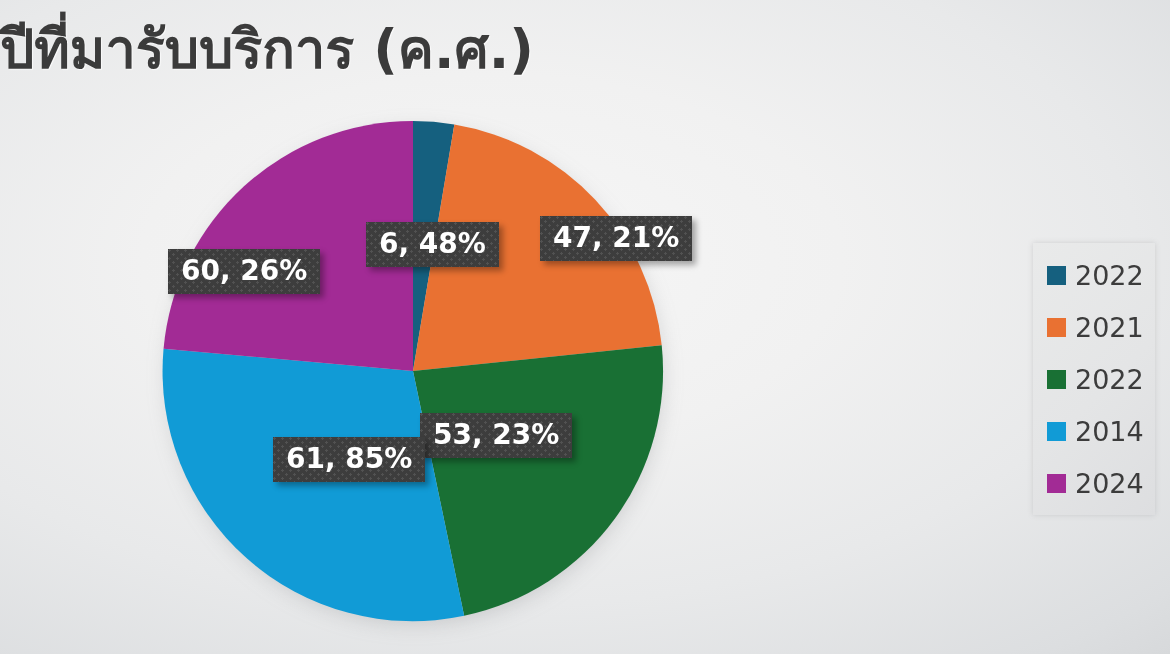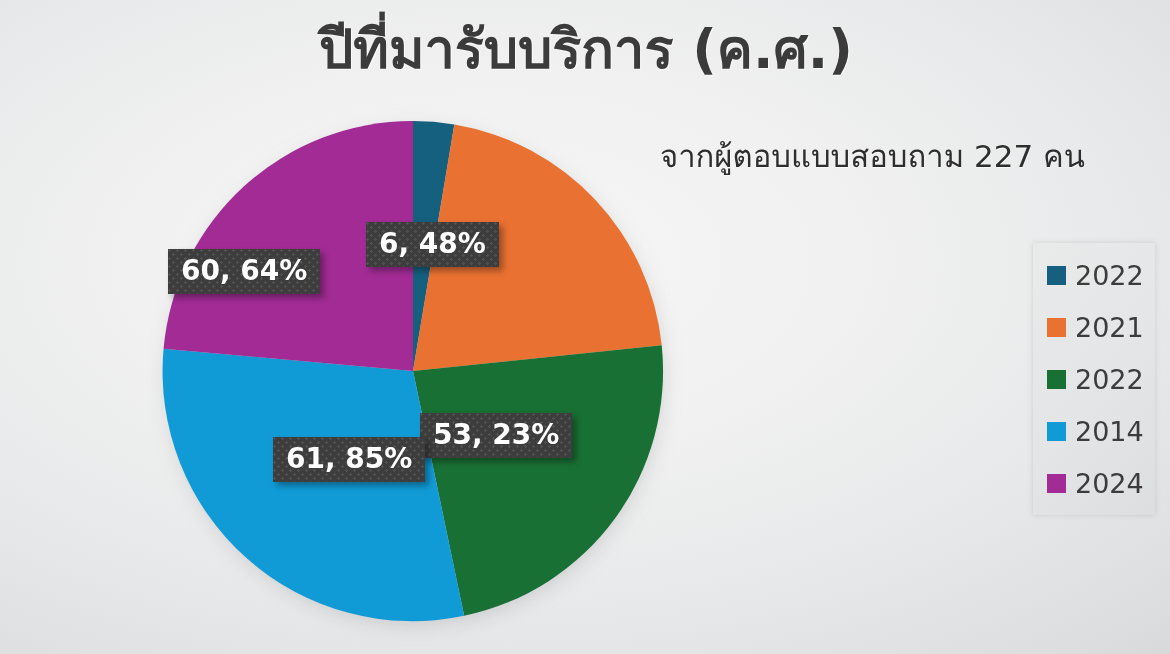--- a/index.html
+++ b/index.html
@@ -24,24 +24,24 @@
         #e8e9ea 48%,
         #dcdee0 68%,
         #cfd1d3 84%,
         #c4c6c9 100%);
     overflow: hidden;
   }
 
   
   #chart-title {
     position: absolute;
-    left: 12px;
+    left: 0;
     top: 22px;
     width: 1148px;
-    text-align: center;
+    text-align: left;
     font-size: 54px;
     font-weight: bold;
     color: #3b3b3b;
     letter-spacing: 0px;
     line-height: 1.05;
     text-shadow: 1px 1px 1px rgba(255,255,255,0.75);
     white-space: nowrap;
   }
 
   
@@ -131,46 +131,46 @@
     white-space: nowrap;
   }
 </style>
 </head>
 <body>
 
 <div id="slide">
 
   <div id="chart-title">ปีที่มารับบริการ (ค.ศ.)</div>
 
-  <div id="chart-subtitle">จากผู้ตอบแบบสอบถาม 227 คน</div>
 
   <div id="pie-wrap">
     <div id="pie-shadow"></div>
     <svg id="pie-svg" width="506" height="506" viewBox="0 0 506 506">
 
       <path d="M 253 253 L 253 3 A 250 250 0 0 1 294.35 6.44 Z" fill="#15607F"></path>
 
       <path d="M 253 253 L 294.35 6.44 A 250 250 0 0 1 501.72 227.21 Z" fill="#E97132"></path>
 
       <path d="M 253 253 L 501.72 227.21 A 250 250 0 0 1 304.14 497.78 Z" fill="#197034"></path>
 
       <path d="M 253 253 L 304.14 497.78 A 250 250 0 0 1 3.55 230.73 Z" fill="#119BD6"></path>
 
       <path d="M 253 253 L 3.55 230.73 A 250 250 0 0 1 253 3 Z" fill="#A22B95"></path>
     </svg>
   </div>
 
   <div class="data-label" style="left:366px; top:222px;">6, 48%</div>
 
+  <div class="data-label" style="left:540px; top:216px;">47, 21%</div>
 
   <div class="data-label" style="left:420px; top:413px;">53, 23%</div>
 
   <div class="data-label" style="left:273px; top:437px;">61, 85%</div>
 
-  <div class="data-label" style="left:168px; top:249px;">60, 64%</div>
+  <div class="data-label" style="left:168px; top:249px;">60, 26%</div>
 
   <div id="legend">
     <div class="legend-item">
       <span class="legend-swatch" style="background: rgb(21, 96, 127);"></span>
       <span class="legend-label">2022</span>
     </div>
     <div class="legend-item">
       <span class="legend-swatch" style="background: rgb(233, 113, 50);"></span>
       <span class="legend-label">2021</span>
     </div>

